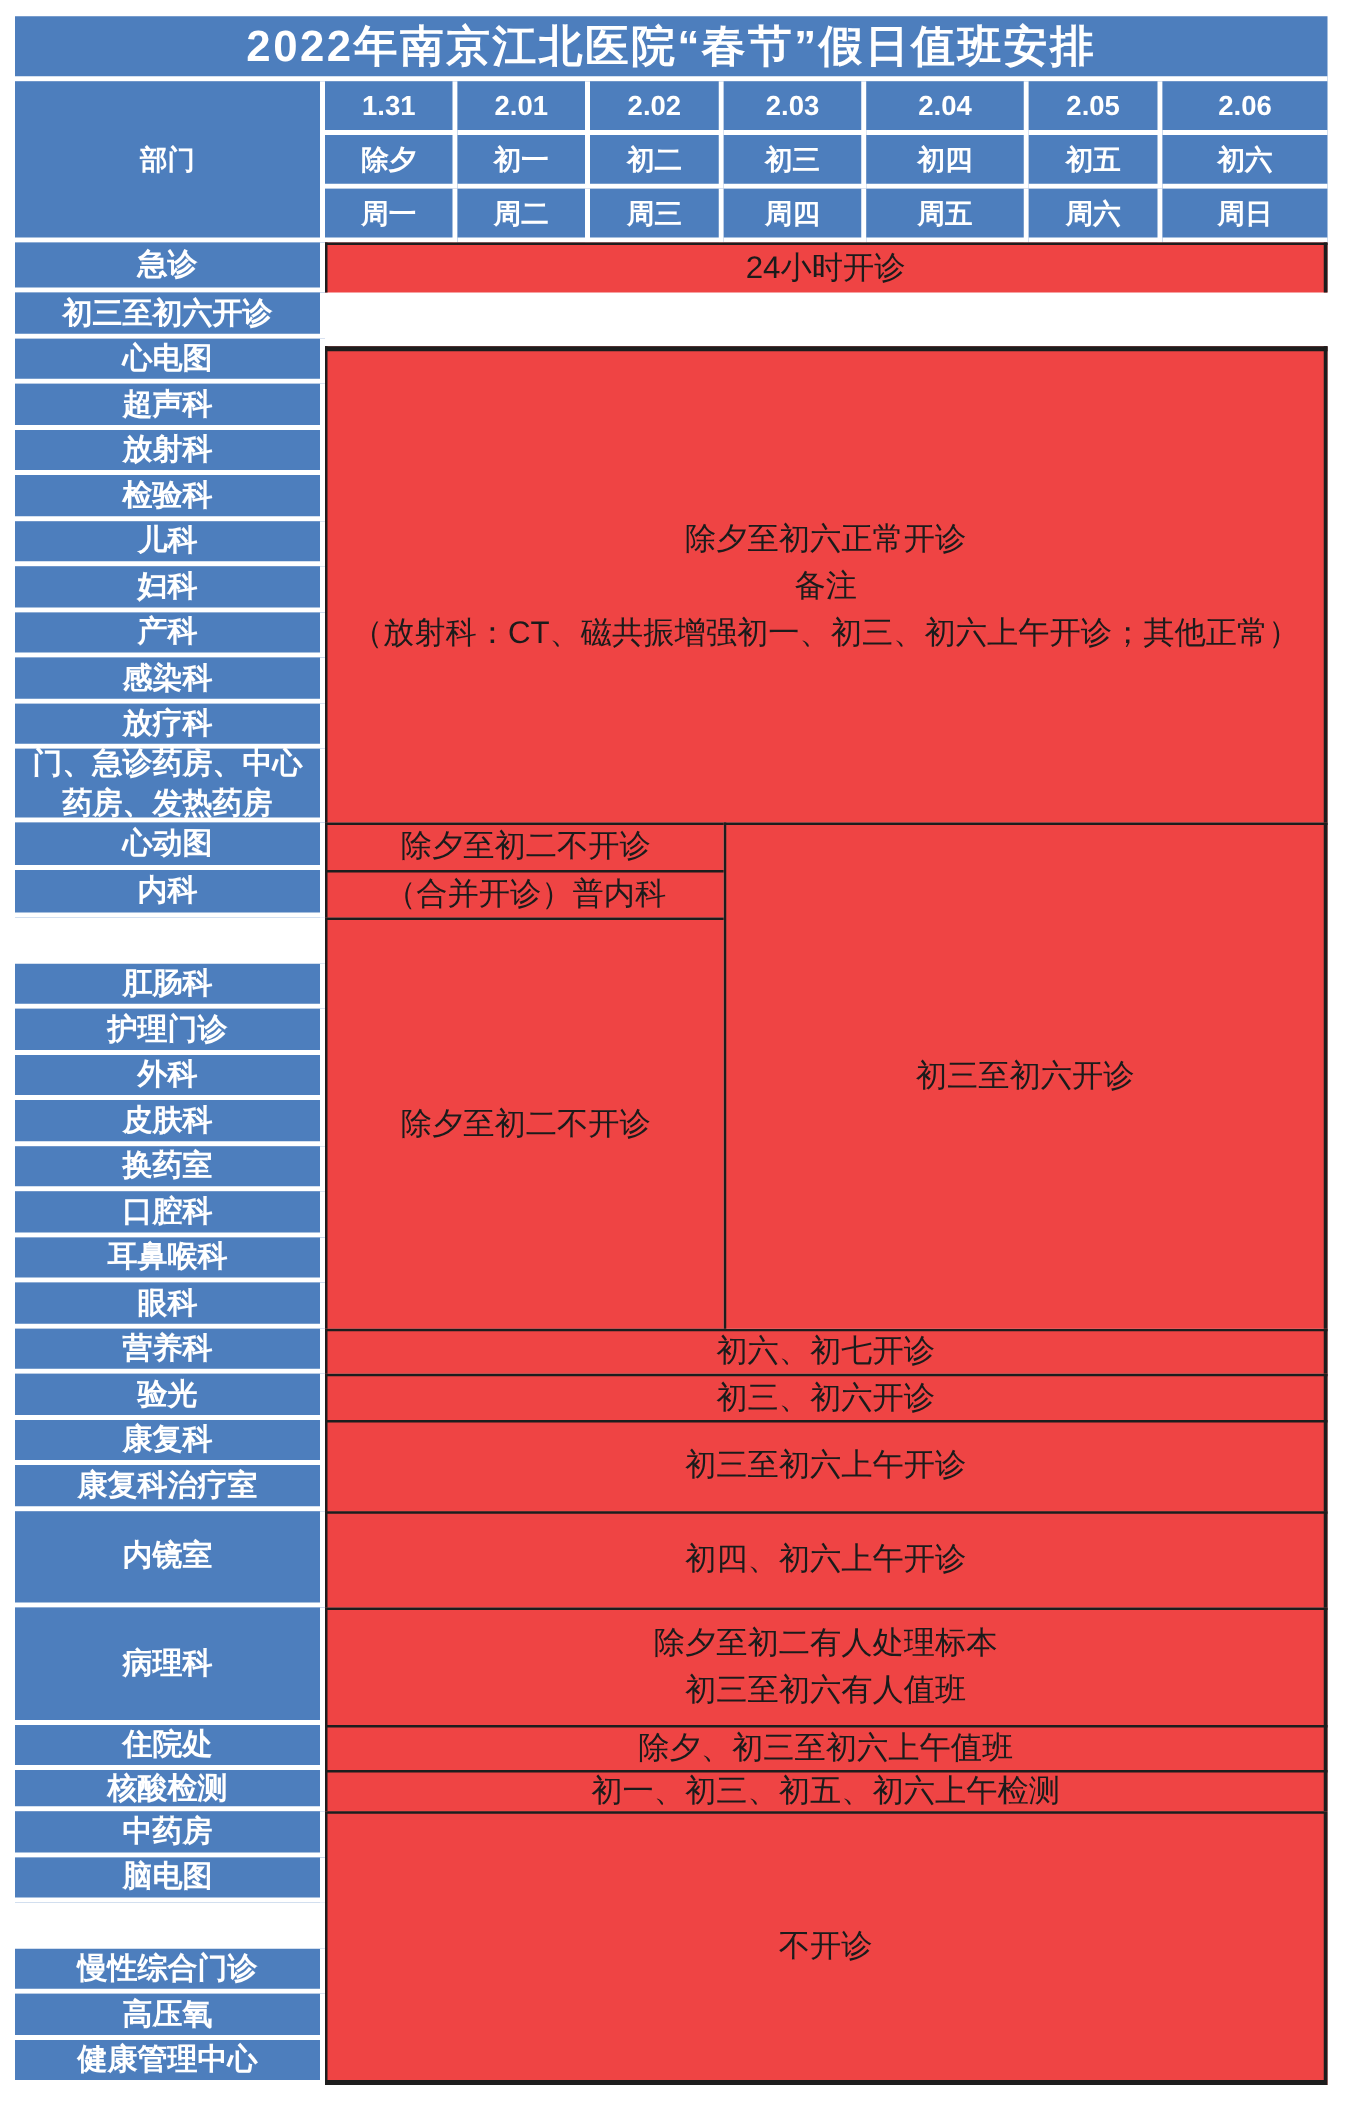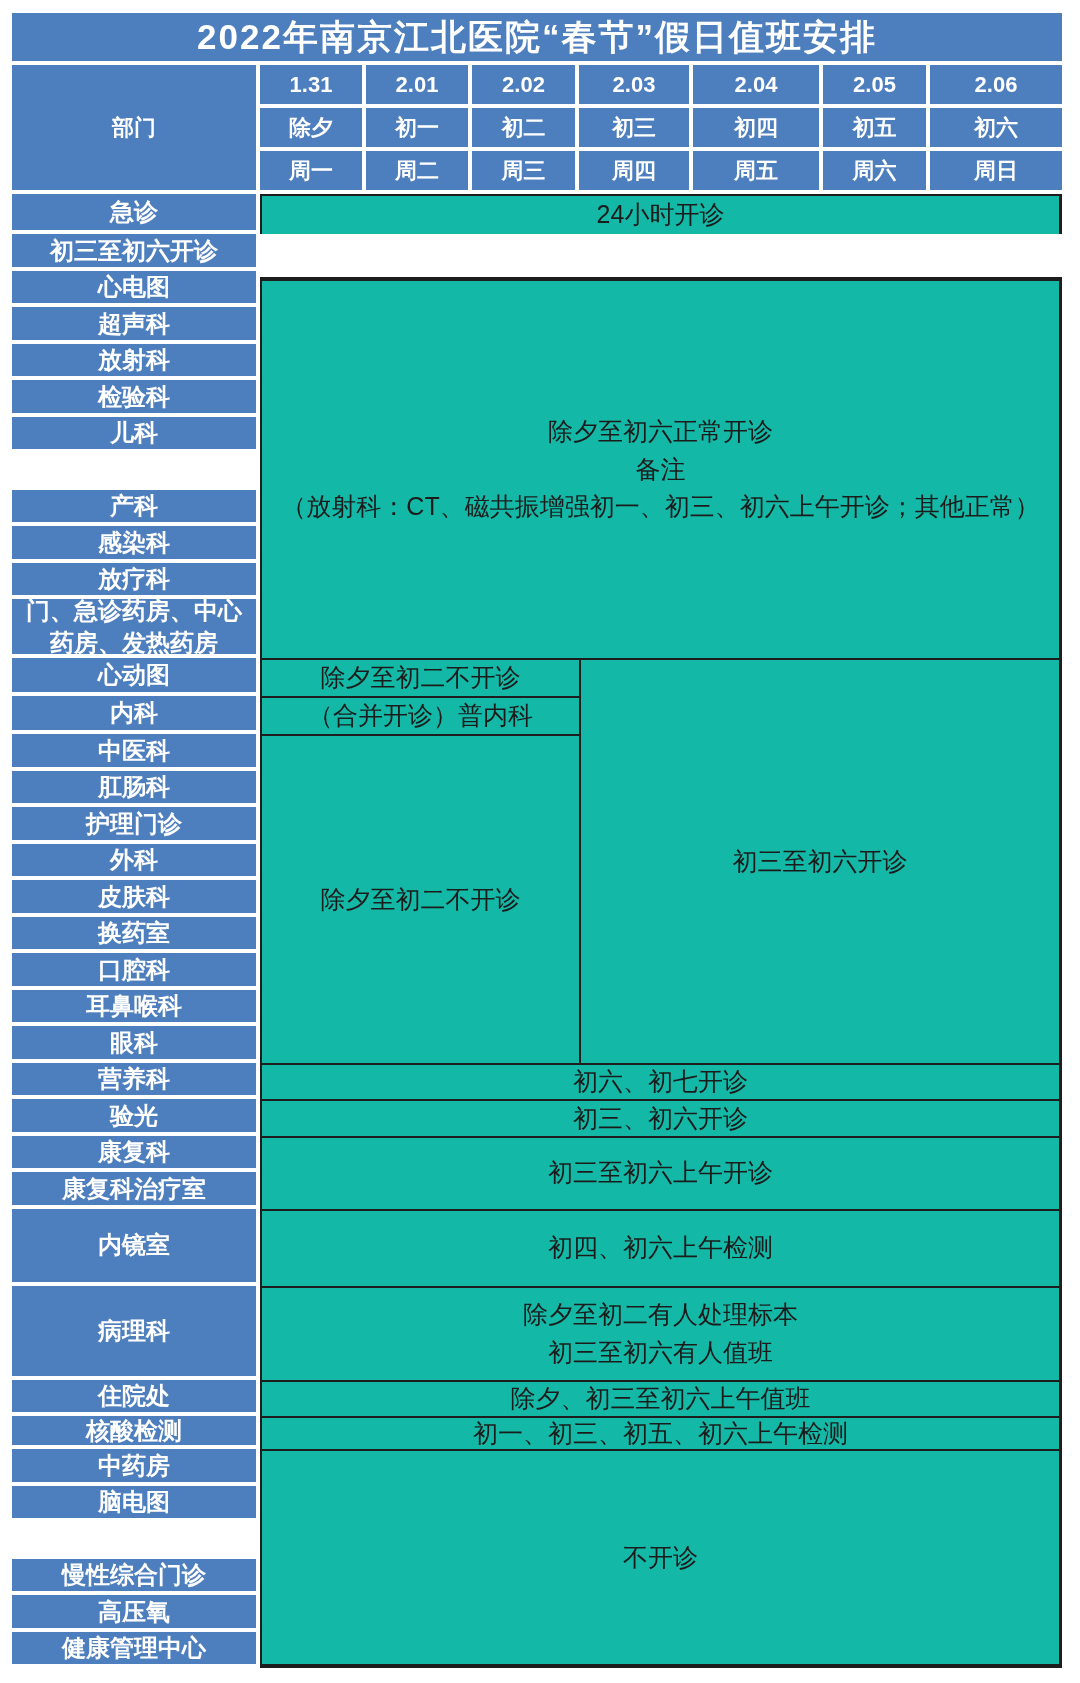--- a/index.html
+++ b/index.html
@@ -42,21 +42,21 @@
     background:var(--accent-blue);
     color:#fff;font-weight:bold;
     border-right:4px solid var(--gap-white);
     border-bottom:4px solid var(--gap-white);
   }
   .no-r{border-right:none;}
   .title{font-size:35px;letter-spacing:2px;}
   .hd{font-size:22px;}
   .dept{font-size:24px;line-height:1.3;padding:0 8px;}
   .data{
-    background:#14b8a6;color:var(--text-dark);font-size:25px;line-height:1.5;
+    background:#ef4444;color:var(--text-dark);font-size:25px;line-height:1.5;
     border-top:2px solid var(--border-dark);
     border-left:2px solid var(--border-dark);
   }
   .col{flex-direction:column;justify-content:center;}
   .edge-r{border-right:3px solid var(--border-dark);}
   .edge-b{border-bottom:4px solid var(--border-dark);}
   .thick-t{border-top-width:4px;margin-top:43px;}
 </style>
 </head>
 <body>
@@ -91,27 +91,27 @@
   <div class="cell blue hd" style="grid-area:4/7/5/8">周六</div>
   <div class="cell blue hd no-r" style="grid-area:4/8/5/9">周日</div>
 
   <div class="cell blue dept" style="grid-area:5/1/6/2">急诊</div>
   <div class="cell blue dept" style="grid-area:6/1/7/2">初三至初六开诊</div>
   <div class="cell blue dept" style="grid-area:7/1/8/2">心电图</div>
   <div class="cell blue dept" style="grid-area:8/1/9/2">超声科</div>
   <div class="cell blue dept" style="grid-area:9/1/10/2">放射科</div>
   <div class="cell blue dept" style="grid-area:10/1/11/2">检验科</div>
   <div class="cell blue dept" style="grid-area:11/1/12/2">儿科</div>
+  <div class="cell blue dept" style="grid-area:12/1/13/2">妇科</div>
   <div class="cell blue dept" style="grid-area:13/1/14/2">产科</div>
   <div class="cell blue dept" style="grid-area:14/1/15/2">感染科</div>
   <div class="cell blue dept" style="grid-area:15/1/16/2">放疗科</div>
   <div class="cell blue dept" style="grid-area:16/1/17/2">门、急诊药房、中心药房、发热药房</div>
   <div class="cell blue dept" style="grid-area:17/1/18/2">心动图</div>
   <div class="cell blue dept" style="grid-area:18/1/19/2">内科</div>
-  <div class="cell blue dept" style="grid-area:19/1/20/2">中医科</div>
   <div class="cell blue dept" style="grid-area:20/1/21/2">肛肠科</div>
   <div class="cell blue dept" style="grid-area:21/1/22/2">护理门诊</div>
   <div class="cell blue dept" style="grid-area:22/1/23/2">外科</div>
   <div class="cell blue dept" style="grid-area:23/1/24/2">皮肤科</div>
   <div class="cell blue dept" style="grid-area:24/1/25/2">换药室</div>
   <div class="cell blue dept" style="grid-area:25/1/26/2">口腔科</div>
   <div class="cell blue dept" style="grid-area:26/1/27/2">耳鼻喉科</div>
   <div class="cell blue dept" style="grid-area:27/1/28/2">眼科</div>
   <div class="cell blue dept" style="grid-area:28/1/29/2">营养科</div>
   <div class="cell blue dept" style="grid-area:29/1/30/2">验光</div>
@@ -142,21 +142,21 @@
   <div class="cell data" style="grid-area:19/2/28/5">除夕至初二不开诊</div>
 
   <div class="cell data edge-r" style="grid-area:28/2/29/9">初六、初七开诊</div>
 
   <div class="cell data edge-r" style="grid-area:17/5/28/9">初三至初六开诊</div>
 
   <div class="cell data edge-r" style="grid-area:29/2/30/9">初三、初六开诊</div>
 
   <div class="cell data edge-r" style="grid-area:30/2/32/9">初三至初六上午开诊</div>
 
-  <div class="cell data edge-r" style="grid-area:32/2/33/9">初四、初六上午检测</div>
+  <div class="cell data edge-r" style="grid-area:32/2/33/9">初四、初六上午开诊</div>
 
   <div class="cell data col edge-r" style="grid-area:33/2/34/9">
     <div>除夕至初二有人处理标本</div>
     <div>初三至初六有人值班</div>
   </div>
 
   <div class="cell data edge-r" style="grid-area:34/2/35/9">除夕、初三至初六上午值班</div>
 
   <div class="cell data edge-r" style="grid-area:35/2/36/9">初一、初三、初五、初六上午检测</div>
 

